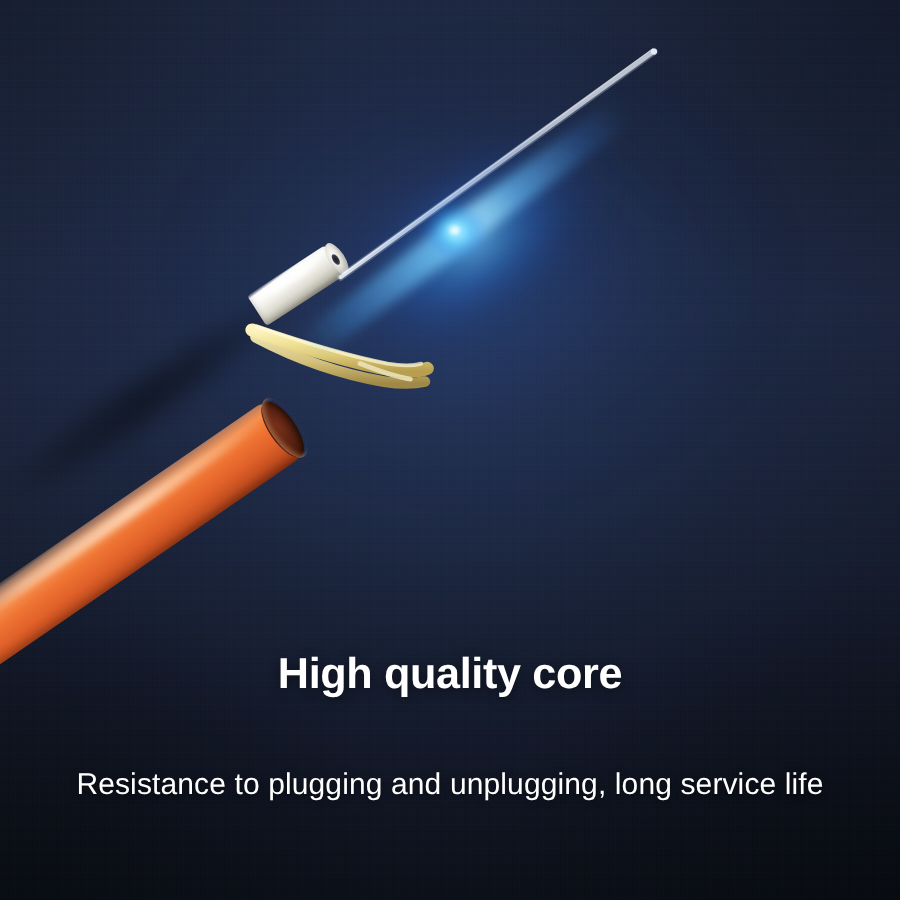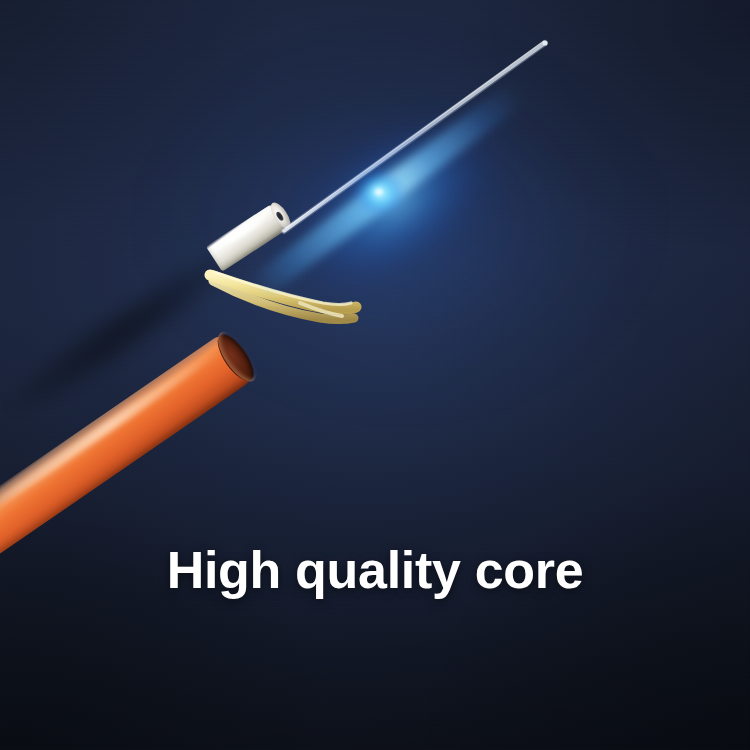--- a/index.html
+++ b/index.html
@@ -247,21 +247,21 @@
   .caption {
     position: absolute;
     left: 0;
     right: 0;
     text-align: center;
     color: #ffffff;
     white-space: nowrap;
   }
   #title-text {
     top: 540px;
-    font-size: 52px;
+    font-size: 36px;
     font-weight: 700;
     letter-spacing: -0.3px;
     text-shadow: 0 2px 10px rgba(0,0,0,0.55);
   }
   #subtitle-text {
     top: 640px;
     font-size: 25px;
     font-weight: 400;
     letter-spacing: 0.1px;
     text-shadow: 0 1px 6px rgba(0,0,0,0.55);
@@ -339,14 +339,15 @@
     </svg>
 
     <div class="glow-halo"></div>
     <div class="glow-streak"></div>
     <div class="glow-core"></div>
     <div class="glow-spark"></div>
   </div>
 
   <div class="caption" id="title-text">High quality core</div>
 
+  <div class="caption" id="subtitle-text">Resistance to plugging and unplugging, long service life</div>
 
 </div>
 
 </body></html>

